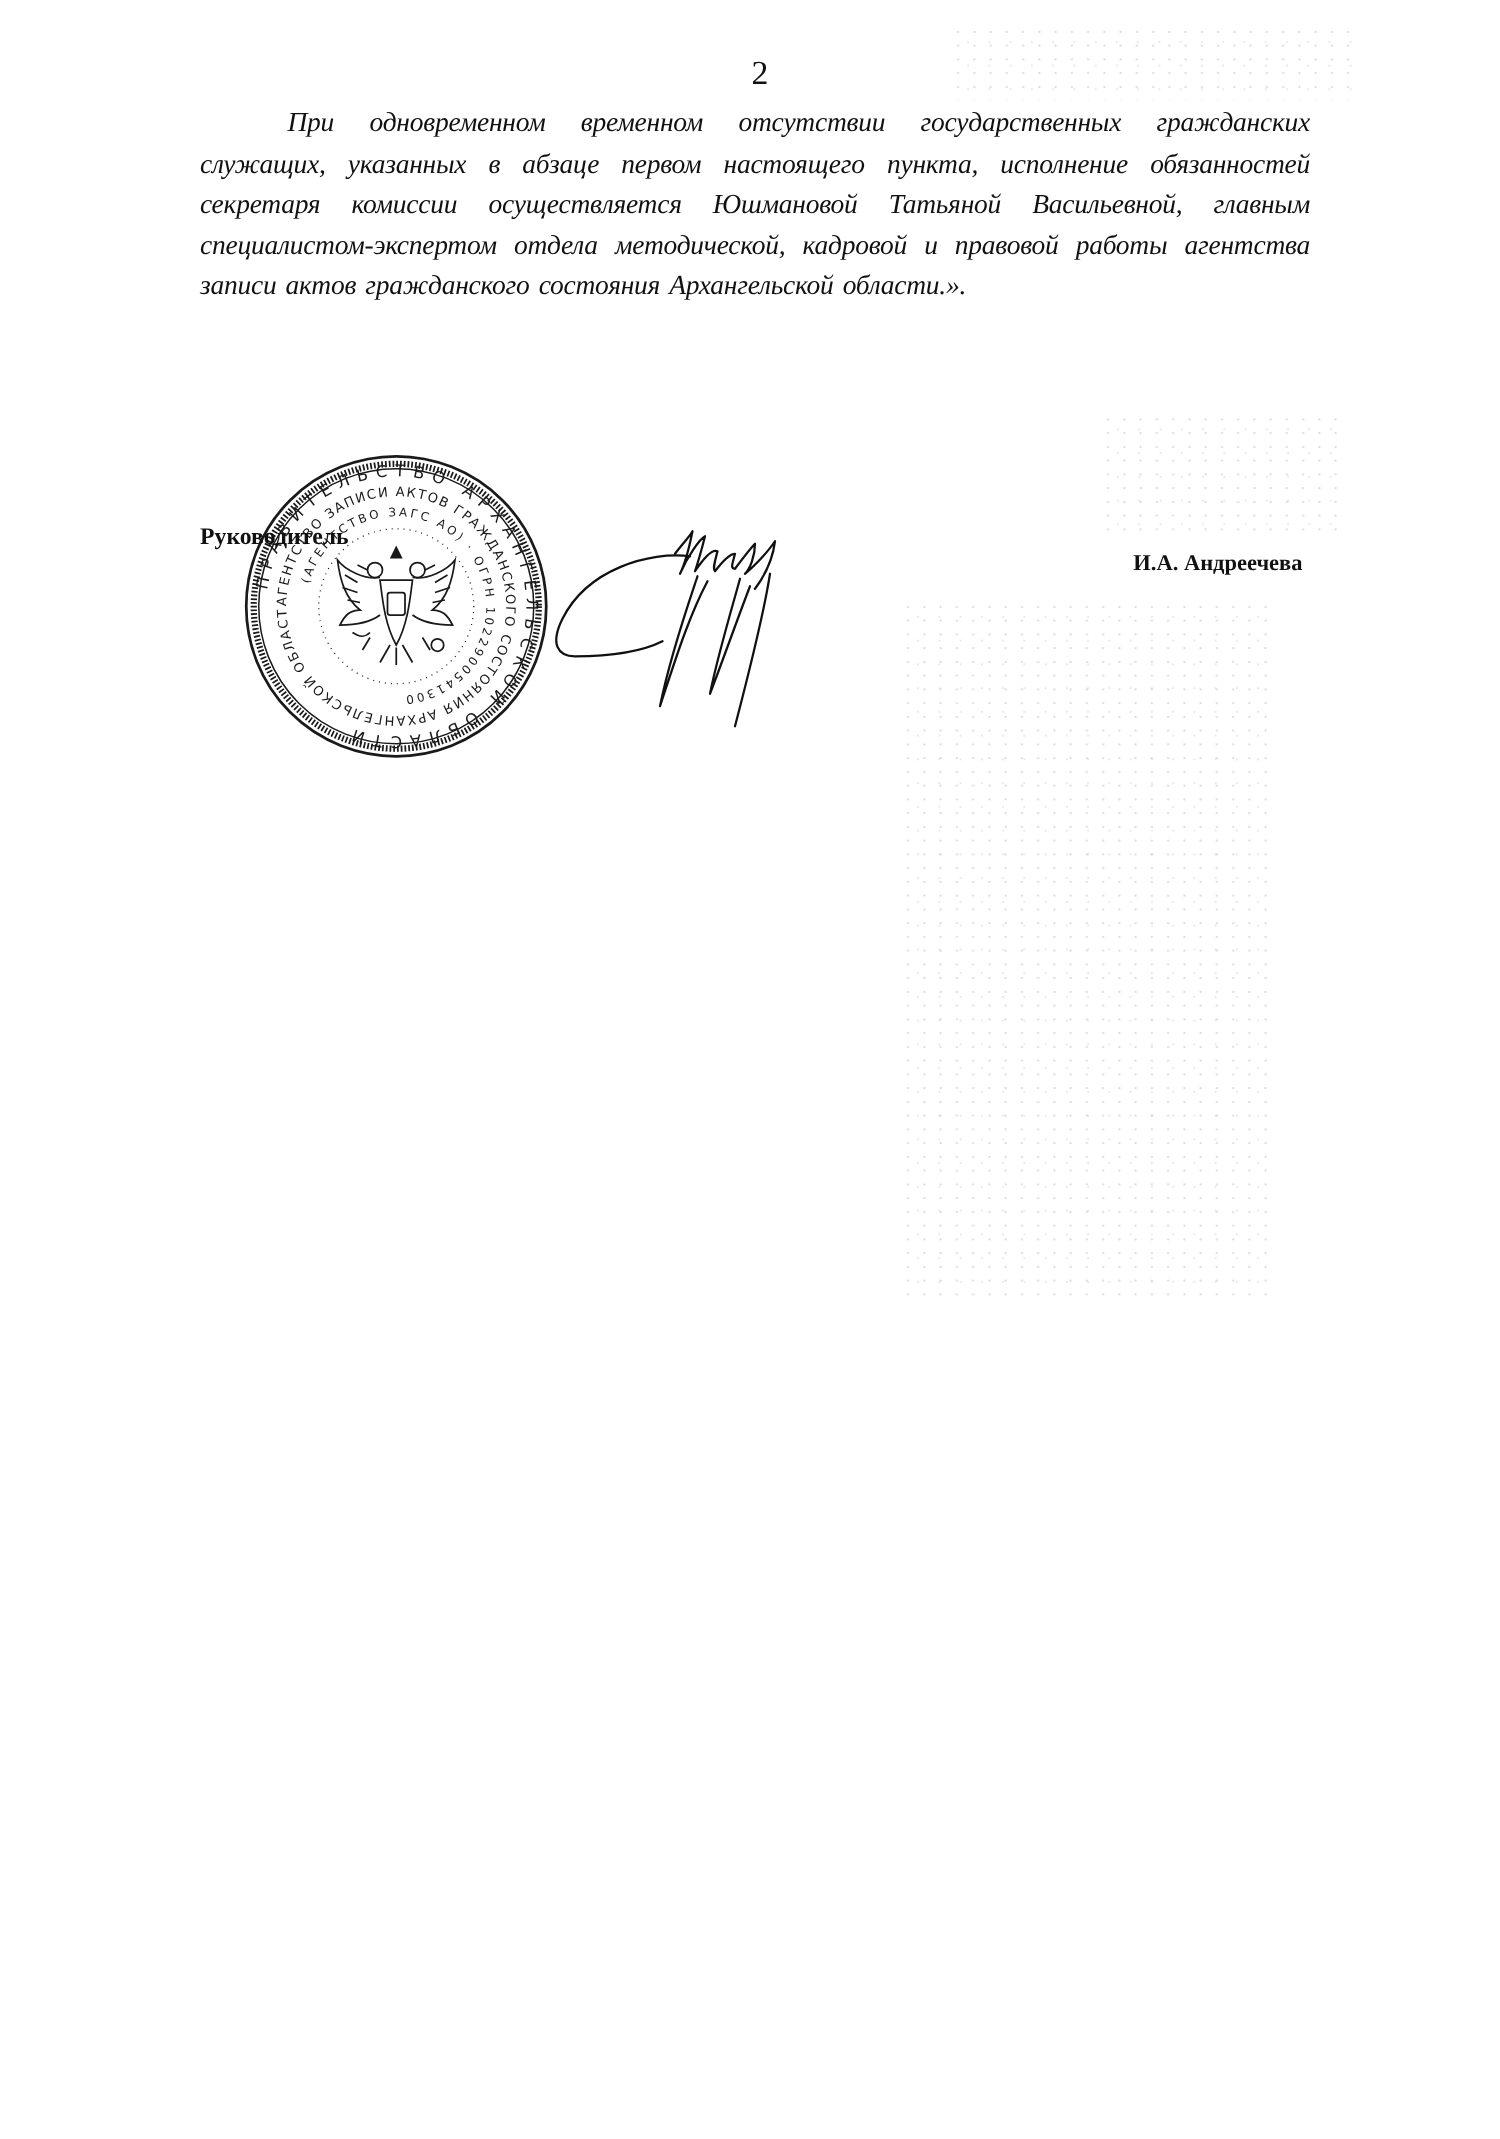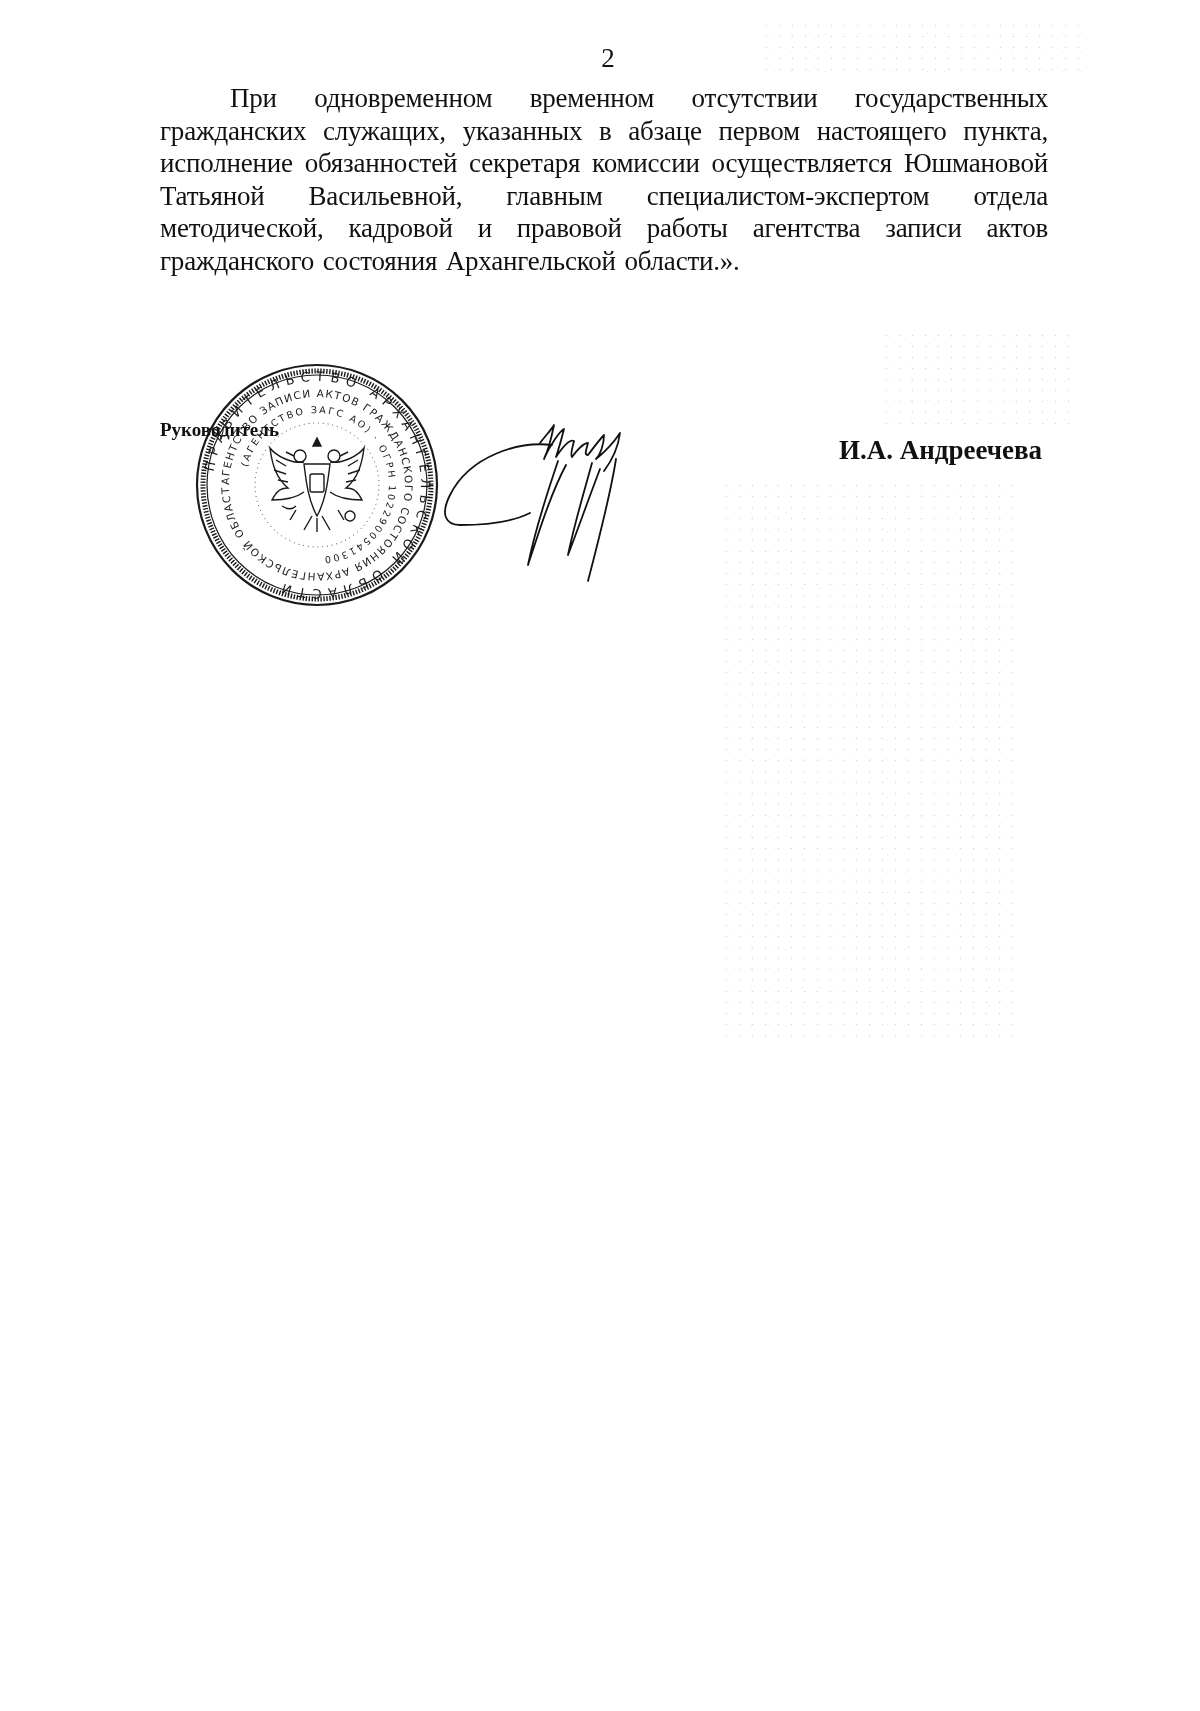--- a/index.html
+++ b/index.html
@@ -40,24 +40,25 @@
       width: 24px;
       text-align: center;
       font-size: 27px;
       line-height: 32px;
     }
     .body-text {
       position: absolute;
       left: 160px;
       top: 82px;
       width: 888px;
-      font-size: 27px;
+      font-size: 22px;
       line-height: 32.5px;
       text-align: justify;
       letter-spacing: -0.2px;
+      font-style: italic;
     }
     .para {
       margin: 0;
       text-indent: 70px;
     }
     .para.first {
       word-spacing: 2px;
     }
     .signature-block {
       position: absolute;
@@ -73,21 +74,21 @@
       font-weight: bold;
       font-size: 19px;
       line-height: 32px;
       z-index: 3;
     }
     .signer-name {
       position: absolute;
       right: 158px;
       top: 434px;
       font-weight: bold;
-      font-size: 27px;
+      font-size: 18px;
       line-height: 32px;
       z-index: 3;
     }
     .stamp {
       position: absolute;
       left: 192px;
       top: 360px;
       width: 250px;
       height: 250px;
       z-index: 2;

